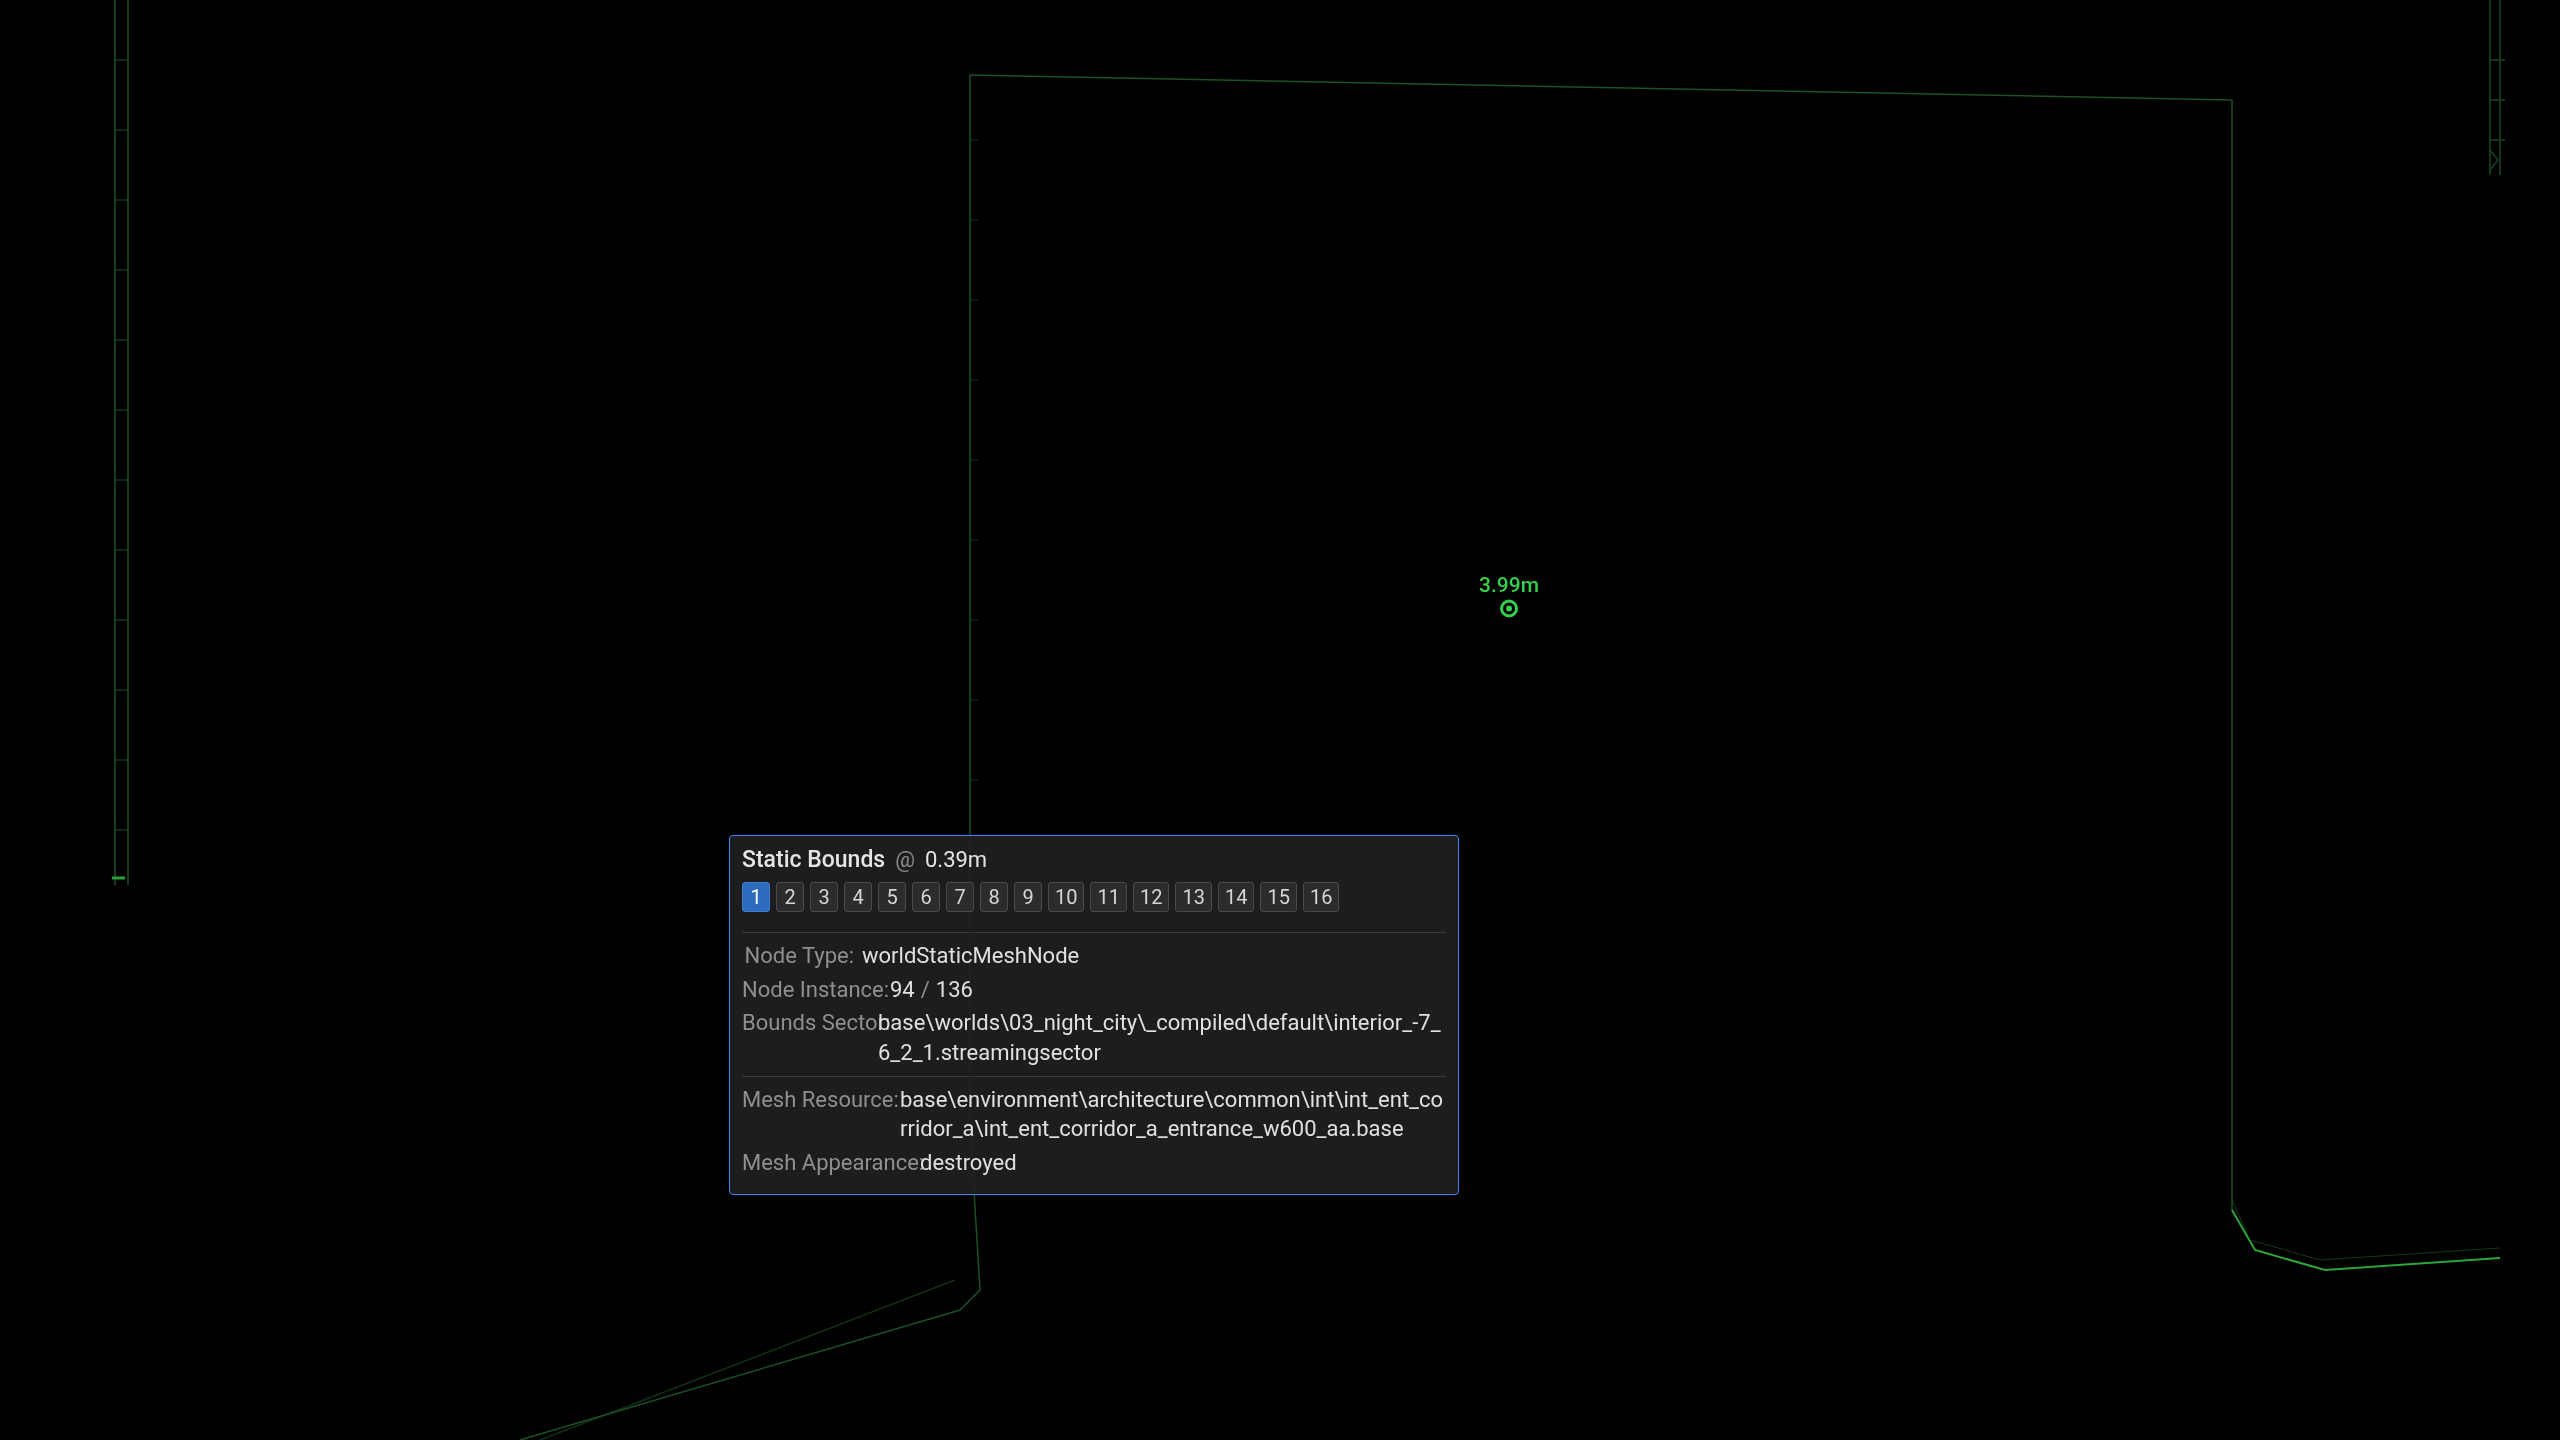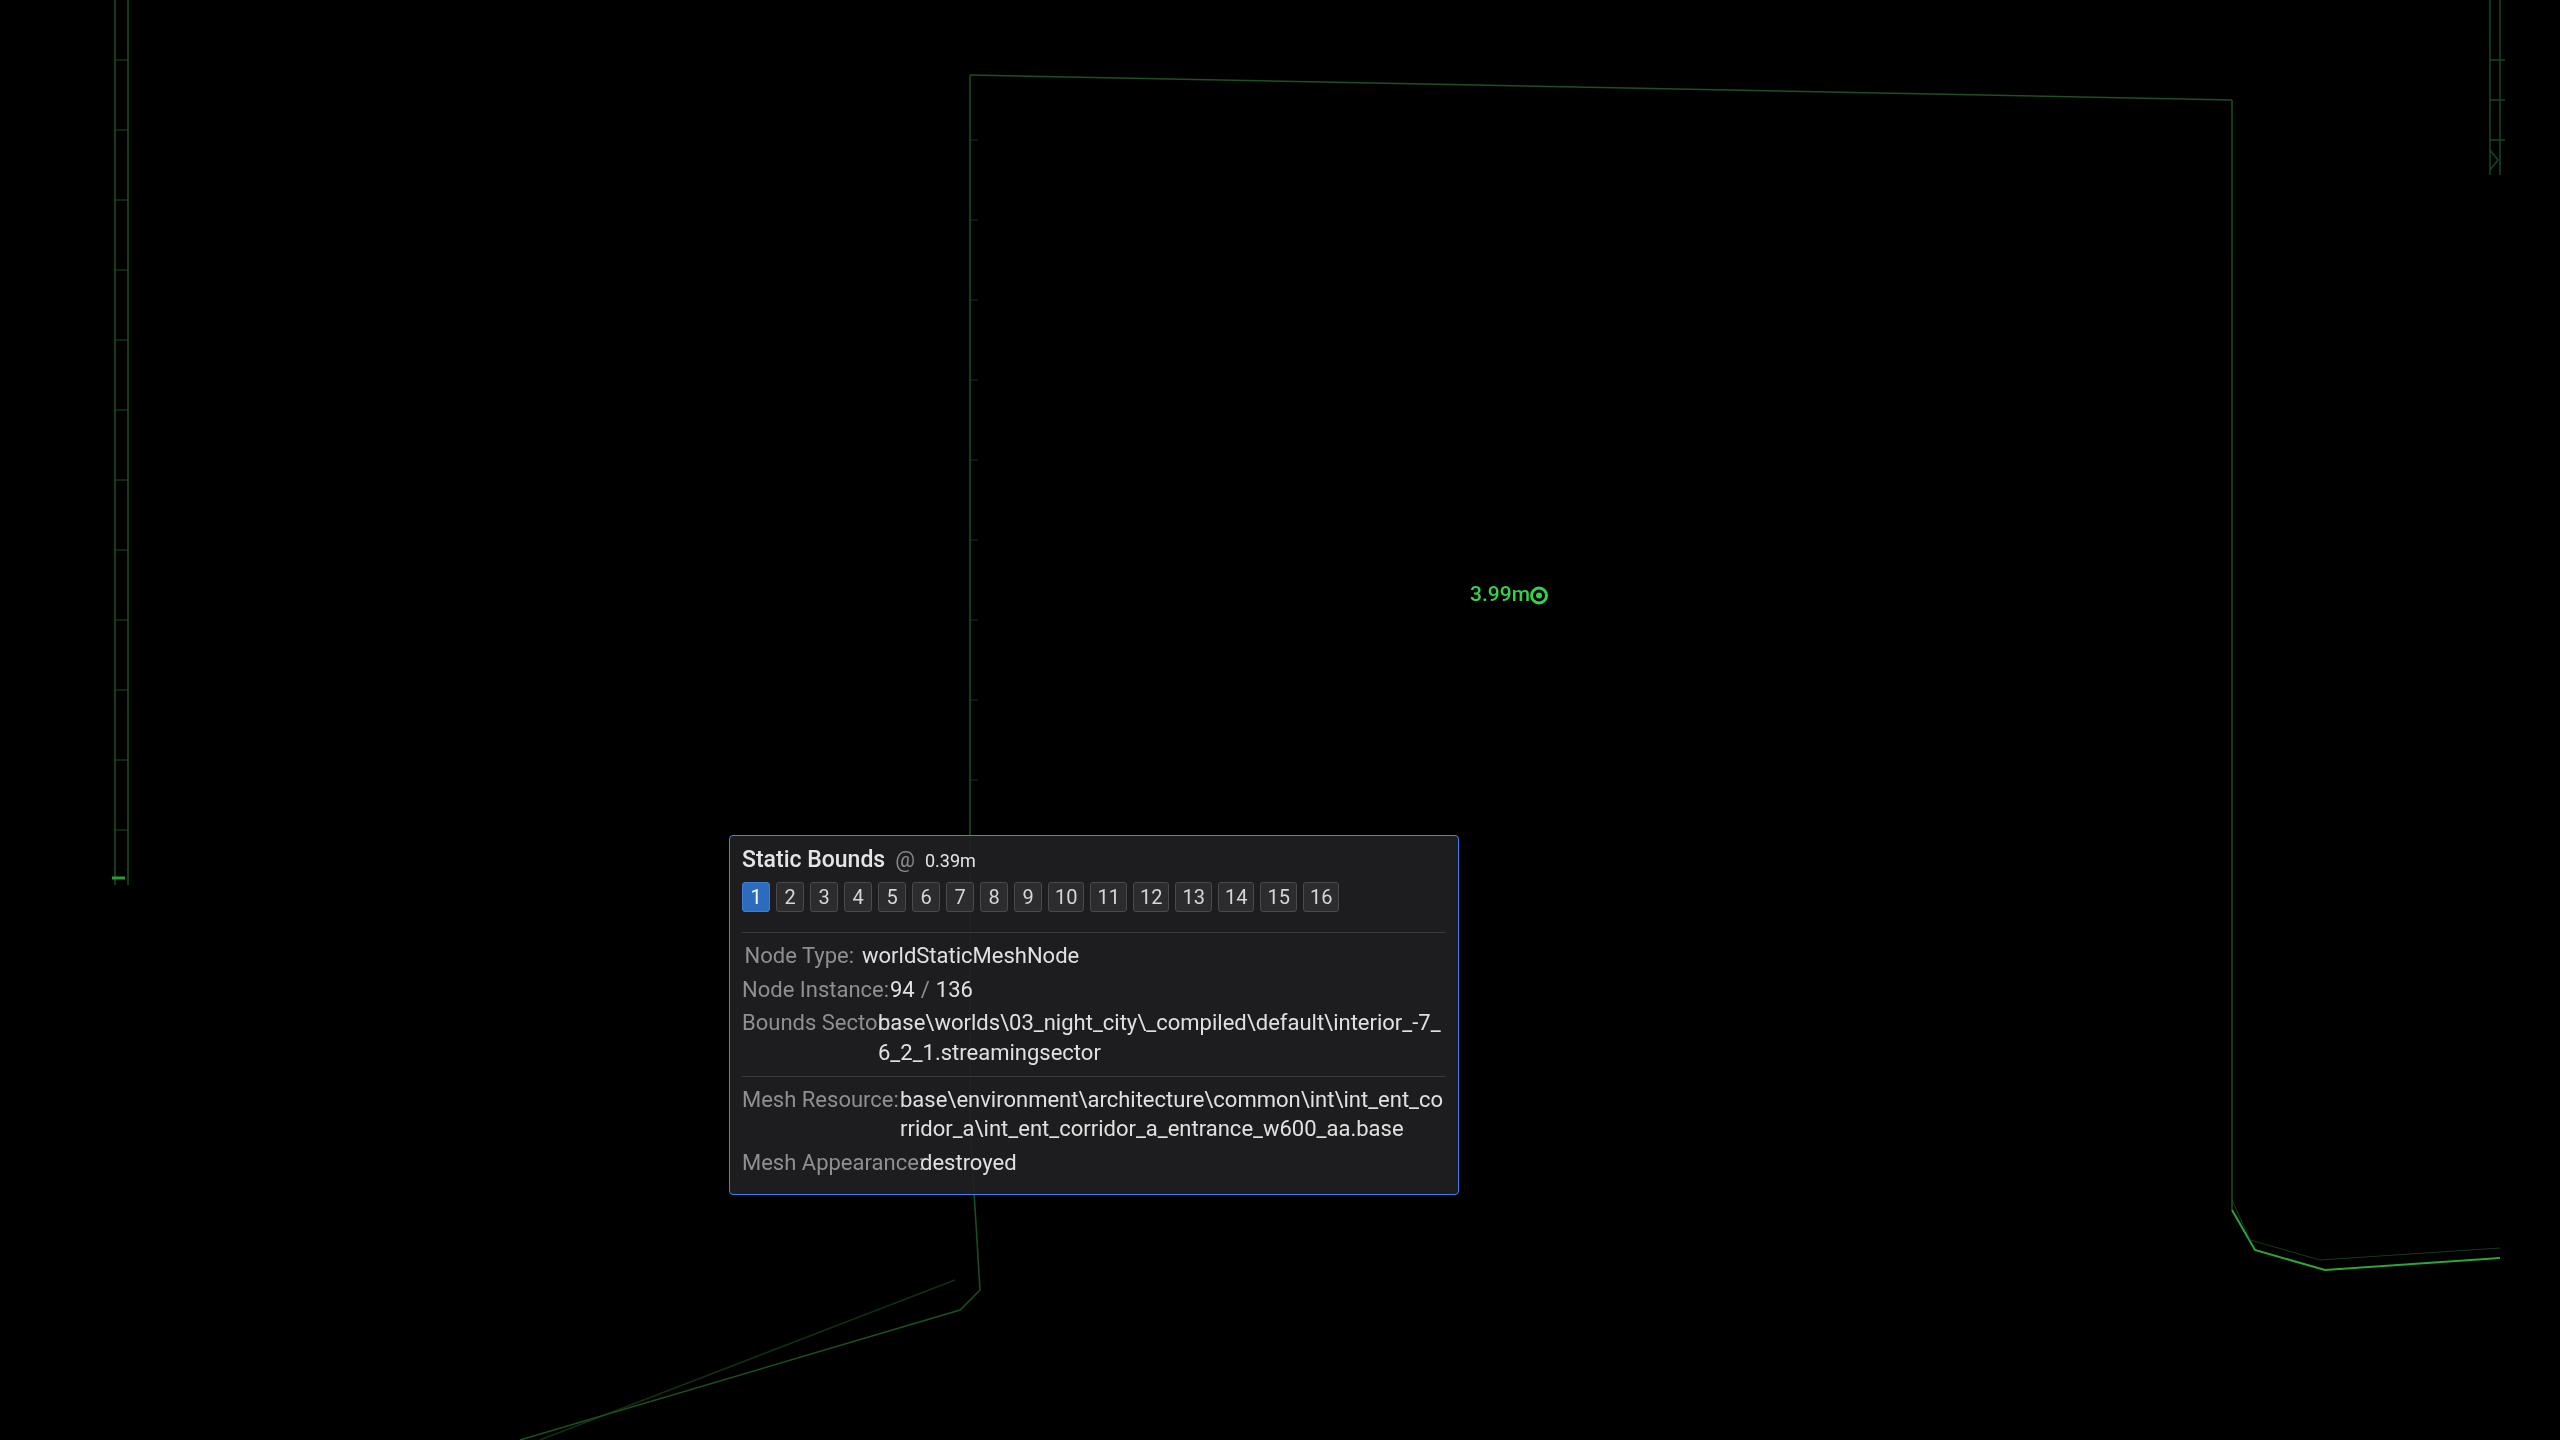--- a/index.html
+++ b/index.html
@@ -26,20 +26,21 @@
     left: 0;
     width: 2560px;
     height: 1440px;
     pointer-events: none;
   }
 
   .marker {
     position: absolute;
     transform: translate(-50%, -50%);
     display: flex;
+    flex-direction: column;
     align-items: center;
   }
   .marker-label {
     color: #34d14c;
     font-size: 21px;
     font-weight: 500;
     margin-bottom: 3px;
     text-shadow: 0 0 2px rgba(0,0,0,0.8);
   }
   .marker-icon {
@@ -83,21 +84,21 @@
     color: #e5e5e5;
     font-weight: 500;
     font-size: 23px;
   }
   .panel-at {
     color: #8a8a8a;
     font-size: 22px;
   }
   .panel-dist {
     color: #e5e5e5;
-    font-size: 18px;
+    font-size: 22px;
   }
 
   .tabs-row {
     display: flex;
     gap: 6px;
     margin-bottom: 10px;
     padding-bottom: 10px;
   }
   .tab {
     min-width: 28px;

